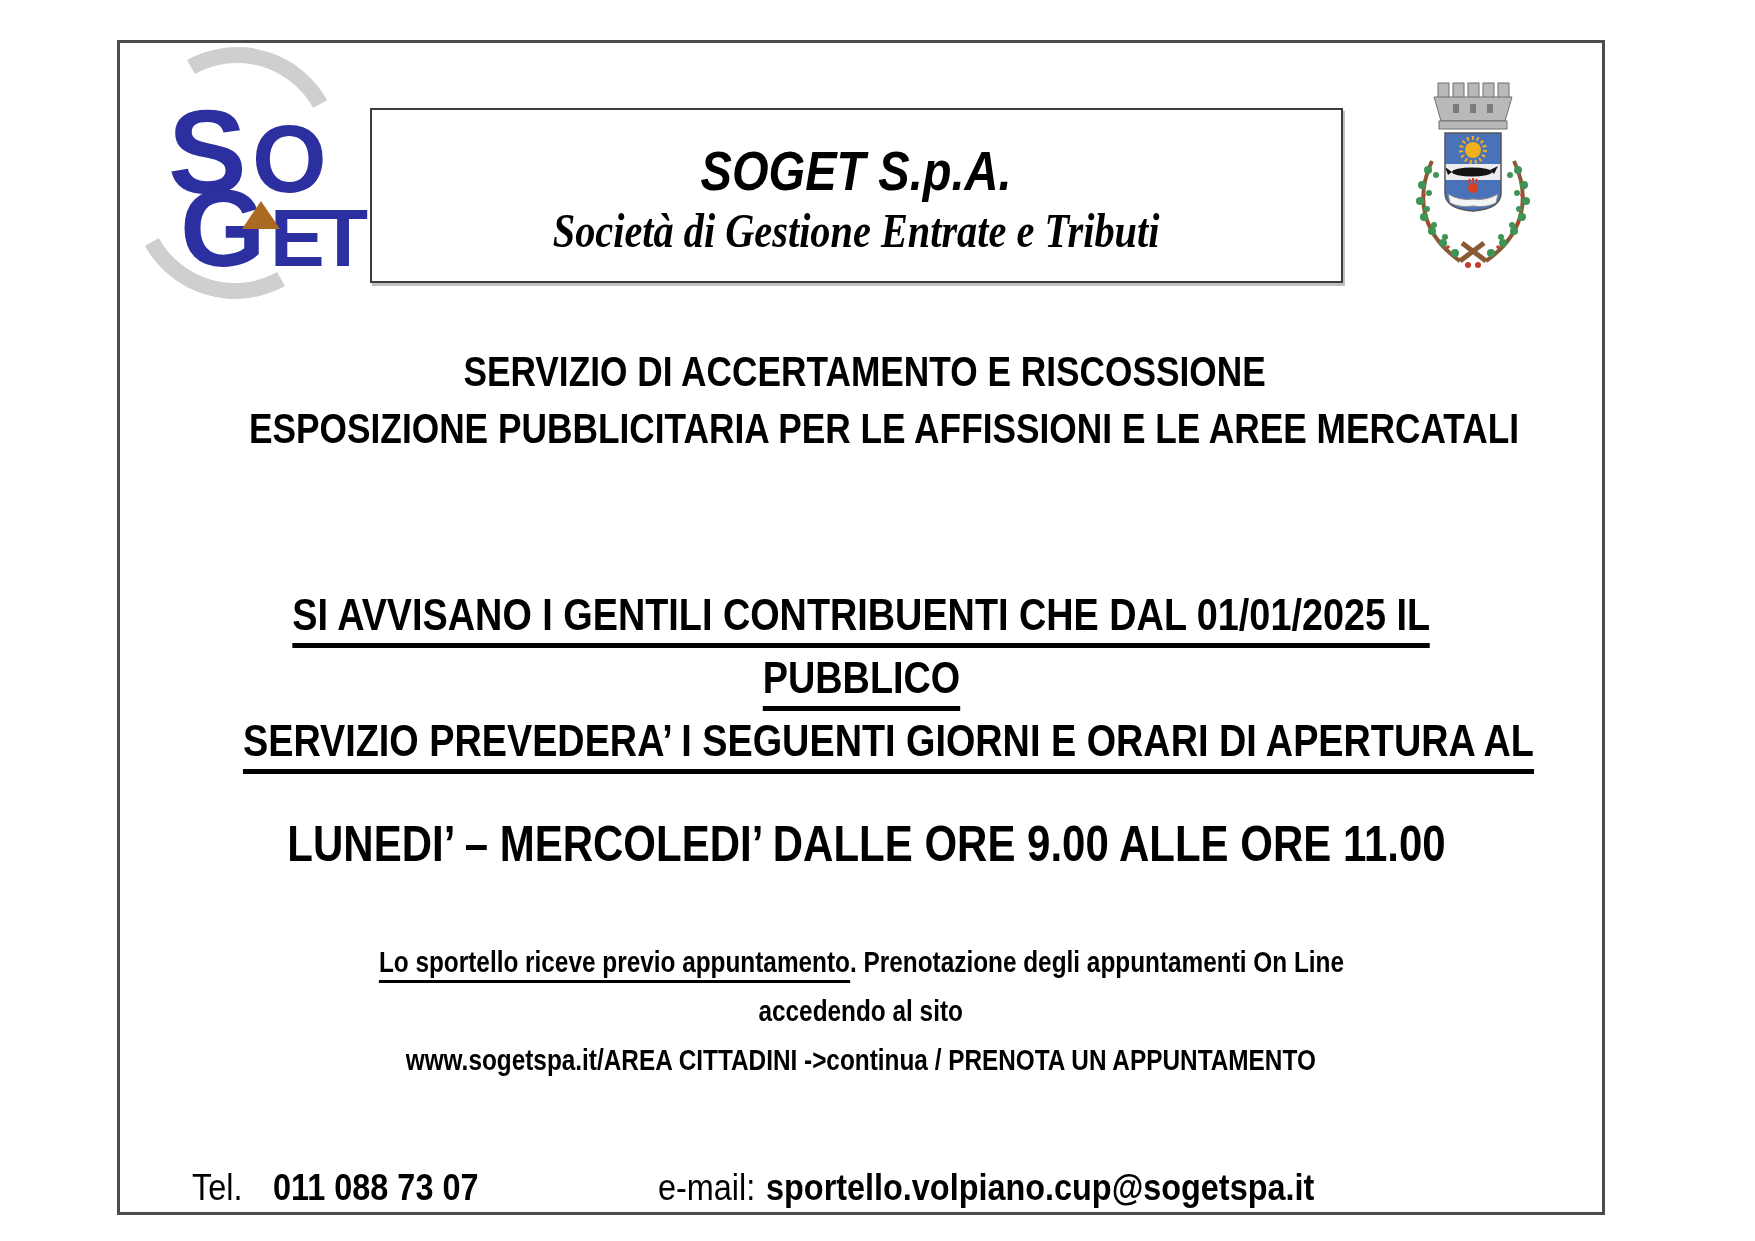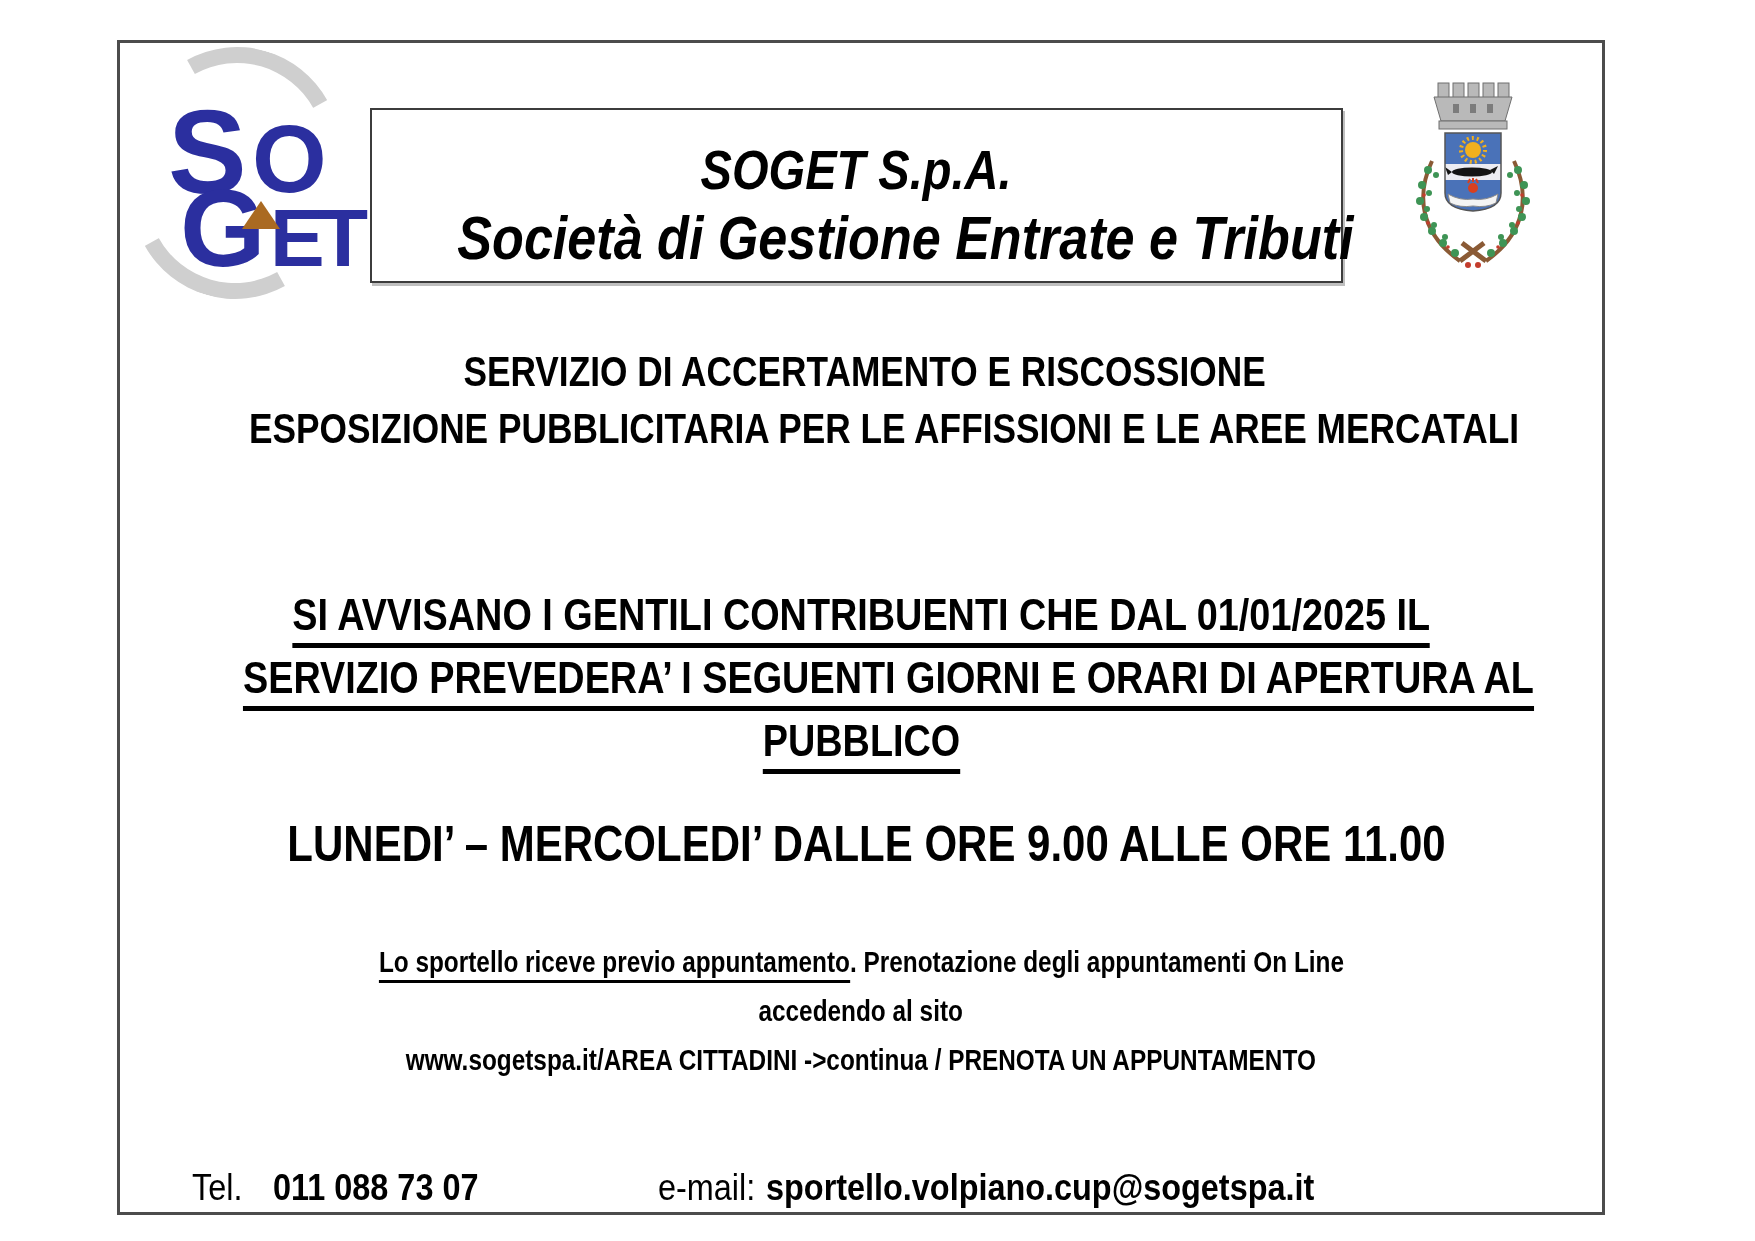--- a/index.html
+++ b/index.html
@@ -34,25 +34,25 @@
   .tri {
     position:absolute; left:118px; top:152px; width:0; height:0;
     border-left:19px solid transparent; border-right:19px solid transparent;
     border-bottom:28px solid #aa6a22;
   }
 
   
   .titlebox {
     position:absolute; left:250px; top:65px; width:973px; height:175px;
     border:2px solid #3c3c3c; box-shadow:2px 3px 0 #bfbfbf;
-    display:flex; flex-direction:column; justify-content:flex-end;
+    display:flex; flex-direction:column; justify-content:center;
     padding:12px 0 8px 0; text-align:center;
   }
   .titlebox .t1 { font-size:56px; }
-  .titlebox .t2 { font-size:62px; }
+  .titlebox .t2 { font-size:48px;font-family:Liberation Serif, serif; }
   .titlebox .scx { font-weight:700; font-style:italic; }
 
   
   .crest { position:absolute; left:1278px; top:32px; }
 
   
   .ln { text-align:center; white-space:nowrap; }
   .scx { display:inline-block; transform:scaleX(0.84); transform-origin:50% 50%; }
   .heading { position:absolute; top:300px; left:0; width:100%;padding-left:8px; }
   .heading .ln { font-size:42px; font-weight:700; line-height:57px; }
@@ -165,22 +165,22 @@
     <path d="M47,58 H103 V118 Q103,134 75,136 Q47,134 47,118 Z" fill="none" stroke="#555" stroke-width="1.5"></path>
   </svg>
 
   <div class="heading">
     <div class="ln"><span class="scx">SERVIZIO DI ACCERTAMENTO E RISCOSSIONE</span></div>
     <div class="ln"><span class="scx">ESPOSIZIONE PUBBLICITARIA PER LE AFFISSIONI E LE AREE MERCATALI</span></div>
   </div>
 
   <div class="notice">
     <div class="ln"><span class="scx"><span class="u">SI AVVISANO I GENTILI CONTRIBUENTI CHE DAL 01/01/2025 IL</span></span></div>
+    <div class="ln"><span class="scx"><span class="u">PUBBLICO</span></span></div>
     <div class="ln"><span class="scx"><span class="u">SERVIZIO PREVEDERA’ I SEGUENTI GIORNI E ORARI DI APERTURA AL</span></span></div>
-    <div class="ln"><span class="scx"><span class="u">PUBBLICO</span></span></div>
   </div>
 
   <div class="schedule">
     <div class="ln"><span class="scx">LUNEDI’ – MERCOLEDI’ DALLE ORE 9.00 ALLE ORE 11.00</span></div>
   </div>
 
   <div class="booking">
     <div class="ln"><span class="scx"><span class="u2">Lo sportello riceve previo appuntamento</span><span>. Prenotazione degli appuntamenti On Line</span></span></div>
     <div class="ln"><span class="scx">accedendo al sito</span></div>
     <div class="ln"><span class="scx">www.sogetspa.it/AREA CITTADINI -&gt;continua / PRENOTA UN APPUNTAMENTO</span></div>

